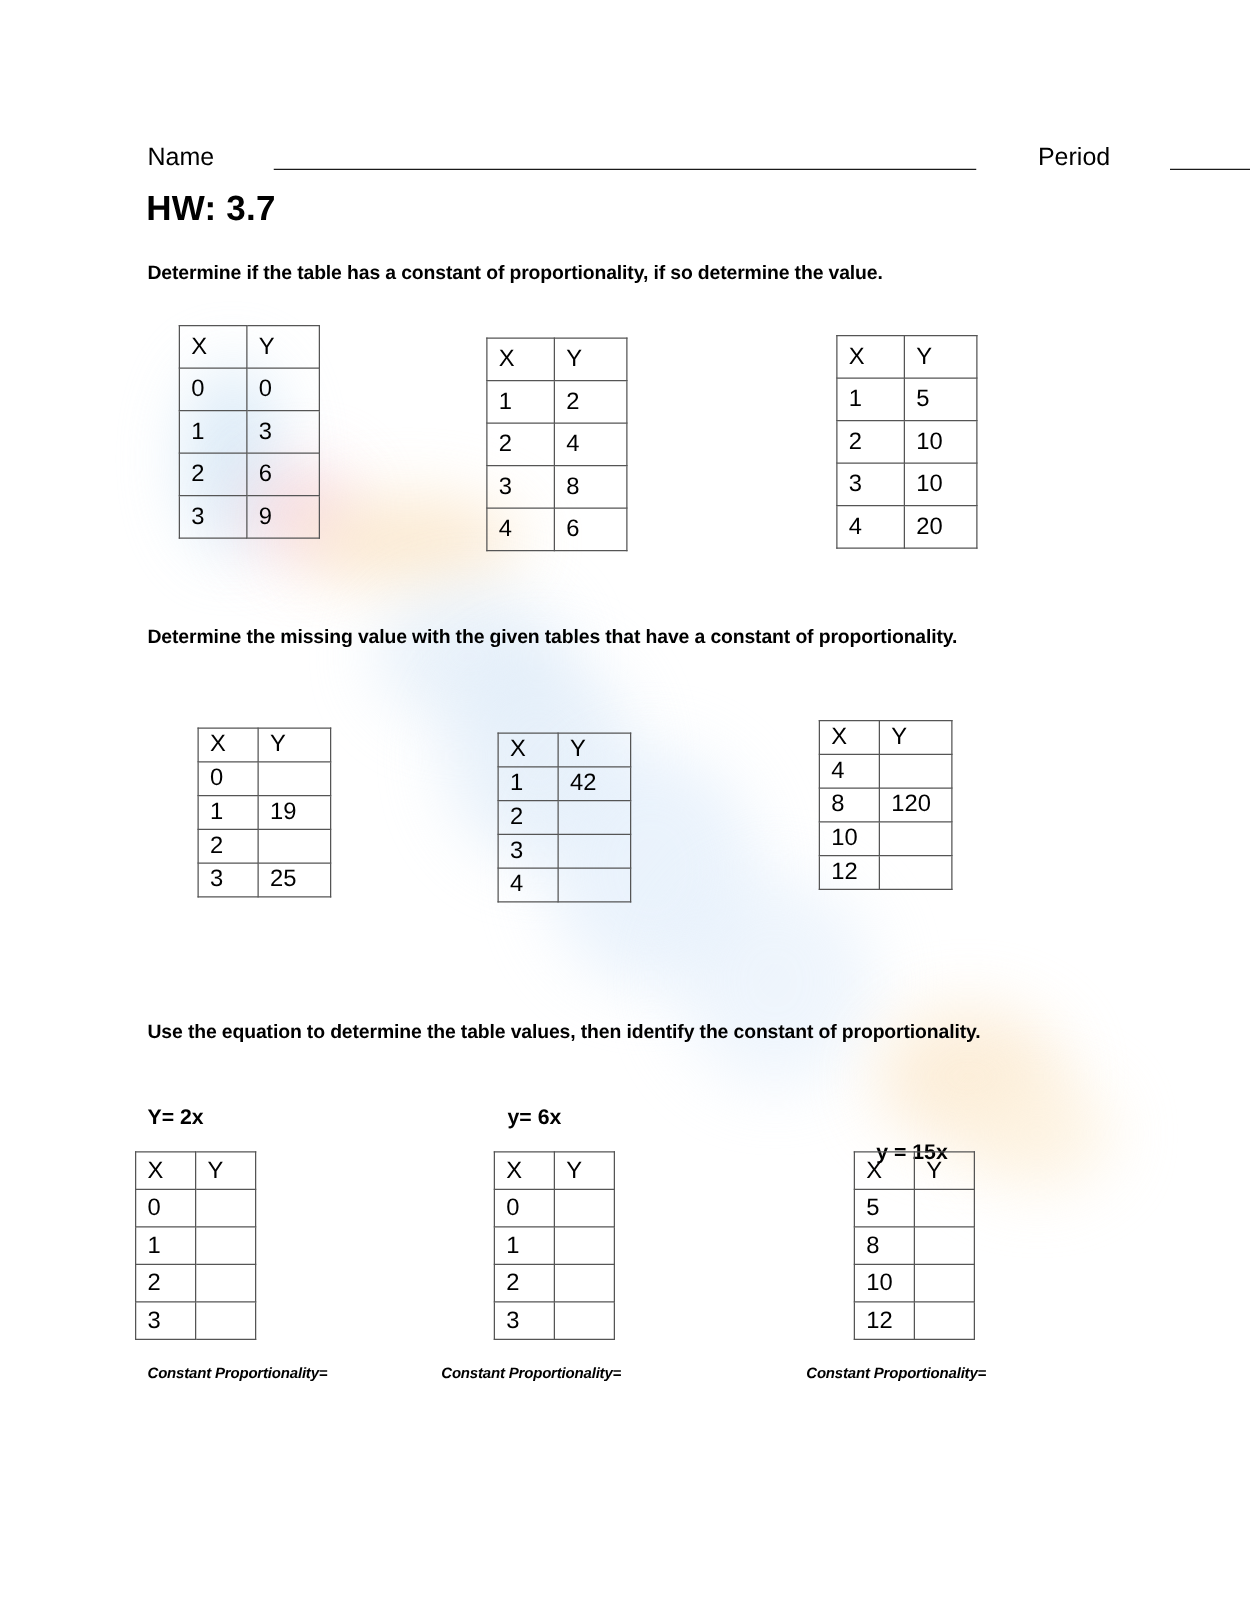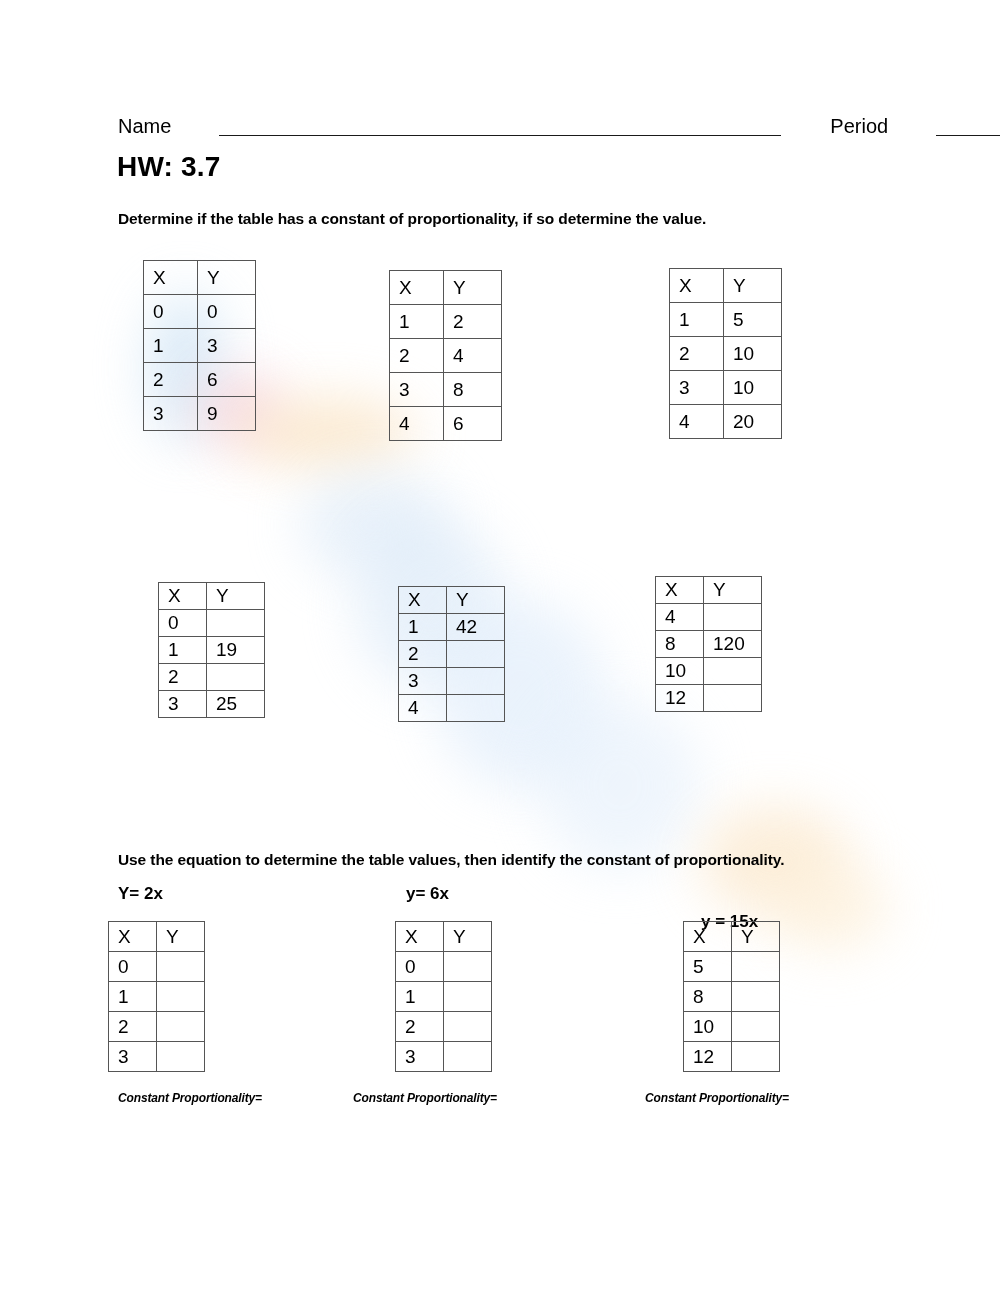--- a/index.html
+++ b/index.html
@@ -74,21 +74,21 @@
   .instr {
     position: absolute;
     font-size: 15.5px;
     font-weight: bold;
     line-height: 1.55;
     letter-spacing: -0.1px;
     z-index: 2;
   }
   #instr-1 { left: 118px; top: 207px; width: 740px; }
   #instr-2 { left: 118px; top: 498px; width: 660px; }
-  #instr-3 { left: 118px; top: 814px; width: 680px; margin-top: 34px; }
+  #instr-3 { left: 118px; top: 814px; width: 680px; }
 
   
   .xytable {
     position: absolute;
     border-collapse: collapse;
     background: transparent;
     z-index: 2;
   }
   .xytable td {
     border: 1px solid #555555;
@@ -226,20 +226,21 @@
       <td class="c1">3</td>
       <td class="c2">10</td>
     </tr>
     <tr>
       <td class="c1">4</td>
       <td class="c2">20</td>
     </tr>
   </tbody>
     </table>
 
+  <div class="instr" id="instr-2">Determine the missing value with the given tables that have a constant of proportionality.</div>
 
   <table class="xytable g2" style="left:158px; top:582px;">
     <tbody>
         <tr>
       <td class="c1">X</td>
       <td class="c2">Y</td>
     </tr>
     <tr>
       <td class="c1">0</td>
       <td class="c2"></td>

